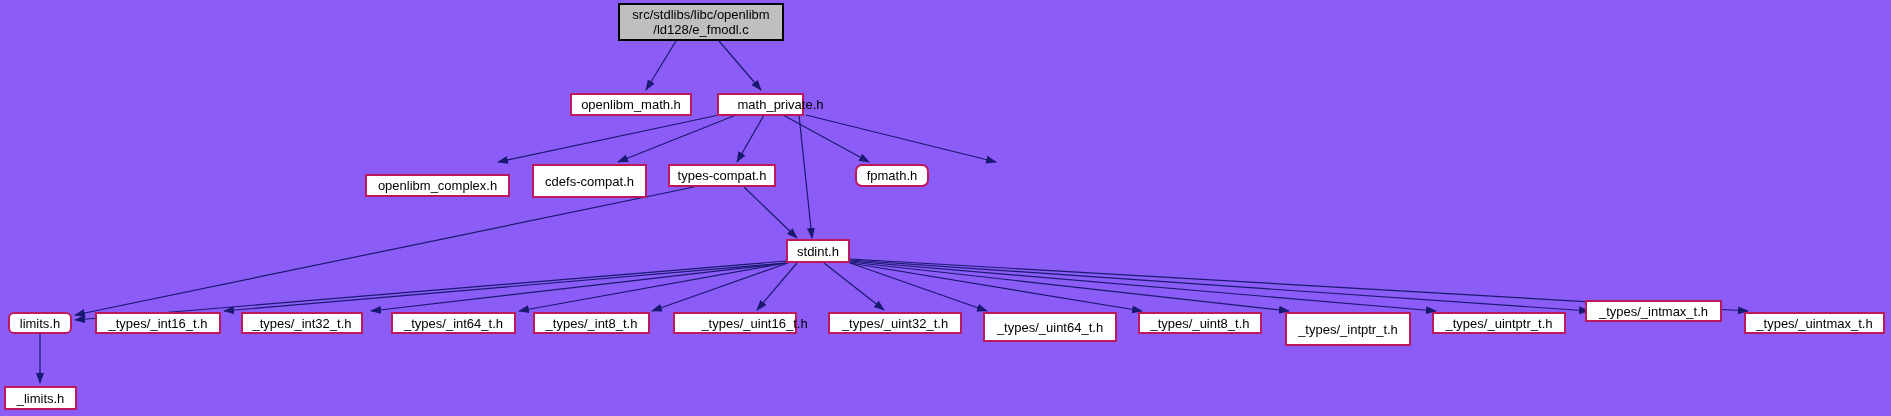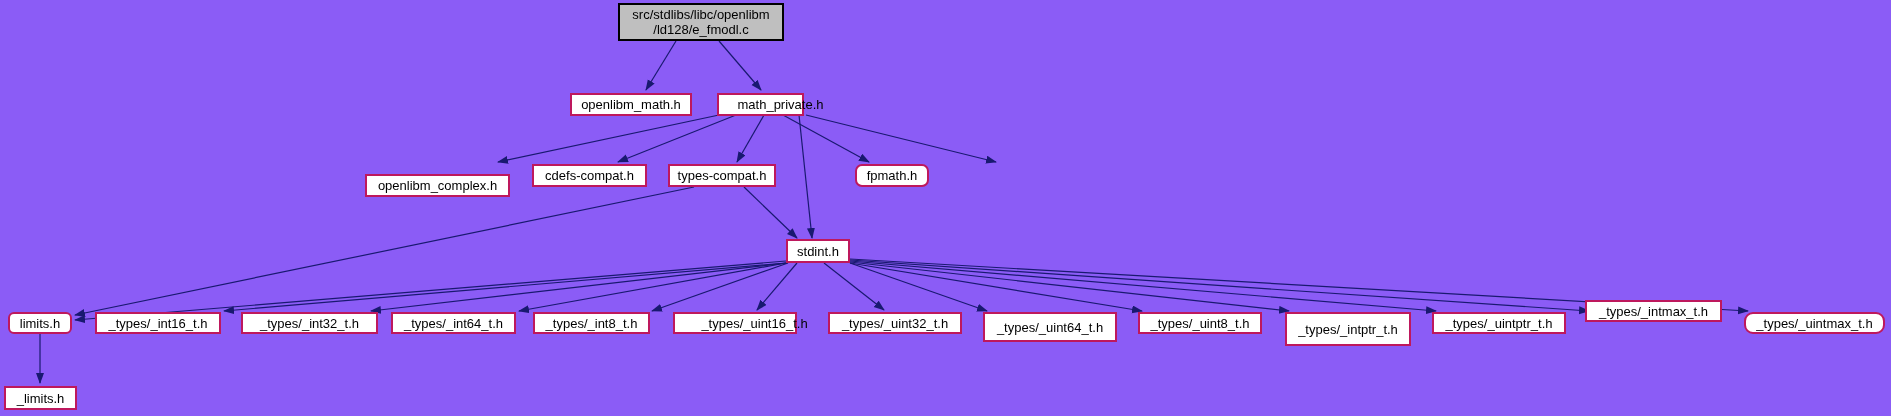--- a/index.html
+++ b/index.html
@@ -101,21 +101,21 @@
   </div>
 
   <div class="node" style="left:717px; top:93px; width:87px; height:23px;padding-left:40px;">
     <span>math_private.h</span>
   </div>
 
   <div class="node" style="left:365px; top:164px; width:145px; height:23px;margin-top:10px;">
     <span>openlibm_complex.h</span>
   </div>
 
-  <div class="node" style="left:532px; top:164px; width:115px; height:23px;">
+  <div class="node" style="left:532px; top:164px; width:115px; height:34px;">
     <span>cdefs-compat.h</span>
   </div>
 
   <div class="node" style="left:668px; top:164px; width:108px; height:23px;">
     <span>types-compat.h</span>
   </div>
 
   <div class="node" style="left:855px; top:164px; width:74px; height:23px;border-radius:7px;">
     <span>fpmath.h</span>
   </div>
@@ -126,21 +126,21 @@
   </div>
 
   <div class="node" style="left:8px; top:312px; width:64px; height:22px;border-radius:6px;">
     <span>limits.h</span>
   </div>
 
   <div class="node" style="left:95px; top:312px; width:126px; height:22px;">
     <span>_types/_int16_t.h</span>
   </div>
 
-  <div class="node" style="left:241px; top:312px; width:137px; height:22px;">
+  <div class="node" style="left:241px; top:312px; width:122px; height:22px;">
     <span>_types/_int32_t.h</span>
   </div>
 
   <div class="node" style="left:391px; top:312px; width:125px; height:22px;">
     <span>_types/_int64_t.h</span>
   </div>
 
   <div class="node" style="left:533px; top:312px; width:117px; height:22px;">
     <span>_types/_int8_t.h</span>
   </div>
@@ -166,21 +166,21 @@
   </div>
 
   <div class="node" style="left:1432px; top:312px; width:134px; height:22px;">
     <span>_types/_uintptr_t.h</span>
   </div>
 
   <div class="node" style="left:1585px; top:300px; width:137px; height:22px;">
     <span>_types/_intmax_t.h</span>
   </div>
 
-  <div class="node" style="left:1744px; top:312px; width:141px; height:22px;border-radius:9px;">
+  <div class="node" style="left:1744px; top:312px; width:141px; height:22px;">
     <span>_types/_uintmax_t.h</span>
   </div>
 
   <div class="node" style="left:4px; top:386px; width:73px; height:24px;">
     <span>_limits.h</span>
   </div>
 
 </div>
 
 </body></html>

